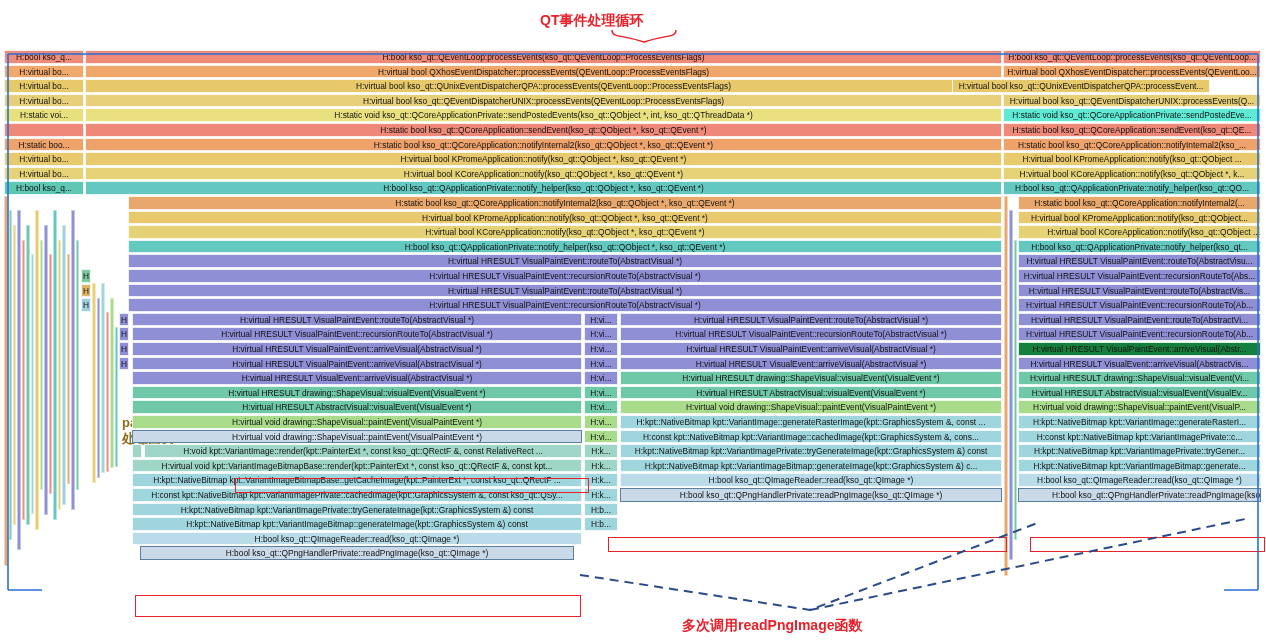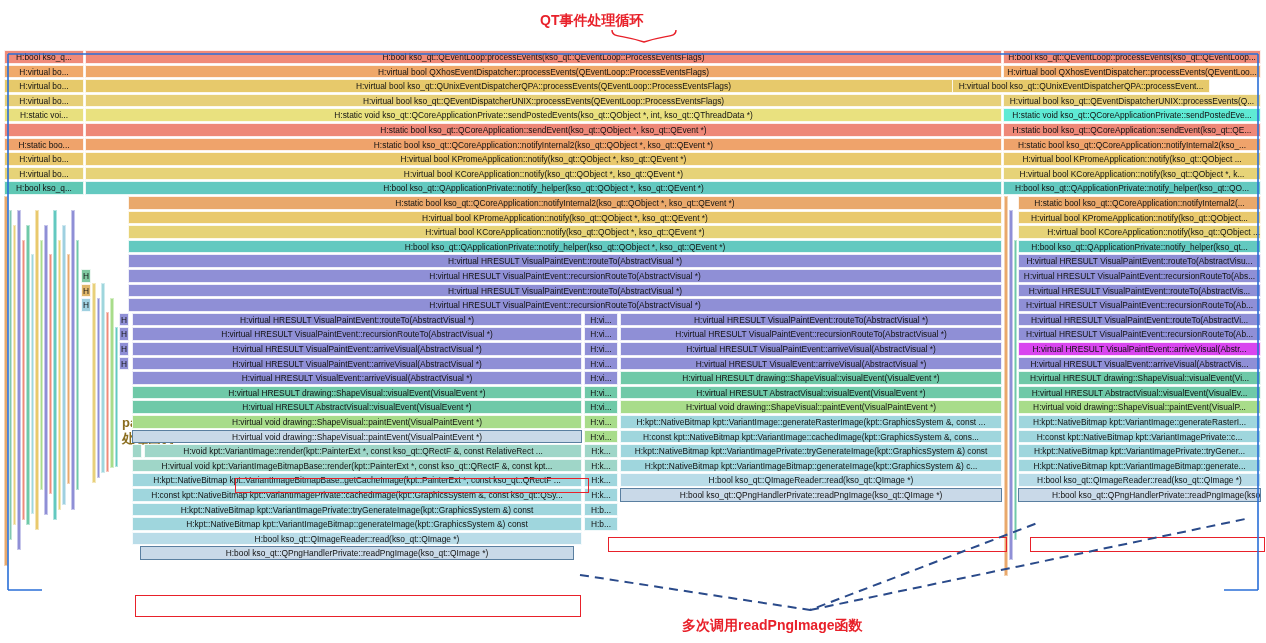--- a/index.html
+++ b/index.html
@@ -164,21 +164,21 @@
       <div class="frame lbl" style="left: 1014px; top: 262.8px; width: 243px; background: rgb(143, 143, 214);">H:virtual HRESULT VisualPaintEvent::routeTo(AbstractVi...</div>
       <div class="frame lbl" style="left: 115px; top: 277.4px; width: 10px; background: rgb(143, 143, 214);">H</div>
       <div class="frame lbl" style="left: 128px; top: 277.4px; width: 450px; background: rgb(143, 143, 214);">H:virtual HRESULT VisualPaintEvent::recursionRouteTo(AbstractVisual *)</div>
       <div class="frame lbl" style="left: 580px; top: 277.4px; width: 34px; background: rgb(143, 143, 214);">H:vi...</div>
       <div class="frame lbl" style="left: 616px; top: 277.4px; width: 382px; background: rgb(143, 143, 214);">H:virtual HRESULT VisualPaintEvent::recursionRouteTo(AbstractVisual *)</div>
       <div class="frame lbl" style="left: 1014px; top: 277.4px; width: 243px; background: rgb(143, 143, 214);">H:virtual HRESULT VisualPaintEvent::recursionRouteTo(Ab...</div>
       <div class="frame lbl" style="left: 115px; top: 292px; width: 10px; background: rgb(143, 143, 214);">H</div>
       <div class="frame lbl" style="left: 128px; top: 292px; width: 450px; background: rgb(143, 143, 214);">H:virtual HRESULT VisualPaintEvent::arriveVisual(AbstractVisual *)</div>
       <div class="frame lbl" style="left: 580px; top: 292px; width: 34px; background: rgb(143, 143, 214);">H:vi...</div>
       <div class="frame lbl" style="left: 616px; top: 292px; width: 382px; background: rgb(143, 143, 214);">H:virtual HRESULT VisualPaintEvent::arriveVisual(AbstractVisual *)</div>
-      <div class="frame lbl" style="left: 1014px; top: 292px; width: 243px; background: #d946ef;">H:virtual HRESULT VisualPaintEvent::arriveVisual(Abstr...</div>
+      <div class="frame lbl" style="left: 1014px; top: 292px; width: 243px; background: #15803d;">H:virtual HRESULT VisualPaintEvent::arriveVisual(Abstr...</div>
       <div class="frame lbl" style="left: 115px; top: 306.6px; width: 10px; background: rgb(143, 143, 214);">H</div>
       <div class="frame lbl" style="left: 128px; top: 306.6px; width: 450px; background: rgb(143, 143, 214);">H:virtual HRESULT VisualPaintEvent::arriveVisual(AbstractVisual *)</div>
       <div class="frame lbl" style="left: 580px; top: 306.6px; width: 34px; background: rgb(143, 143, 214);">H:vi...</div>
       <div class="frame lbl" style="left: 616px; top: 306.6px; width: 382px; background: rgb(143, 143, 214);">H:virtual HRESULT VisualEvent::arriveVisual(AbstractVisual *)</div>
       <div class="frame lbl" style="left: 1014px; top: 306.6px; width: 243px; background: rgb(143, 143, 214);">H:virtual HRESULT VisualEvent::arriveVisual(AbstractVis...</div>
       <div class="frame lbl" style="left: 128px; top: 321.2px; width: 450px; background: rgb(143, 143, 214);">H:virtual HRESULT VisualEvent::arriveVisual(AbstractVisual *)</div>
       <div class="frame lbl" style="left: 580px; top: 321.2px; width: 34px; background: rgb(143, 143, 214);">H:vi...</div>
       <div class="frame lbl" style="left: 616px; top: 321.2px; width: 382px; background: rgb(111, 201, 168);">H:virtual HRESULT drawing::ShapeVisual::visualEvent(VisualEvent *)</div>
       <div class="frame lbl" style="left: 1014px; top: 321.2px; width: 243px; background: rgb(111, 201, 168);">H:virtual HRESULT drawing::ShapeVisual::visualEvent(Vi...</div>
       <div class="frame lbl" style="left: 128px; top: 335.8px; width: 450px; background: rgb(111, 201, 168);">H:virtual HRESULT drawing::ShapeVisual::visualEvent(VisualEvent *)</div>

